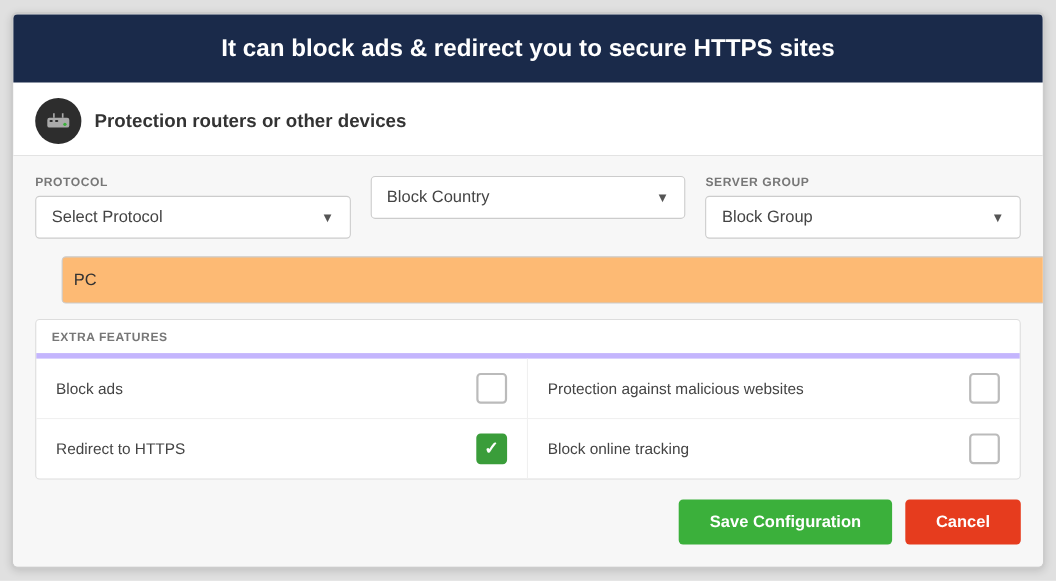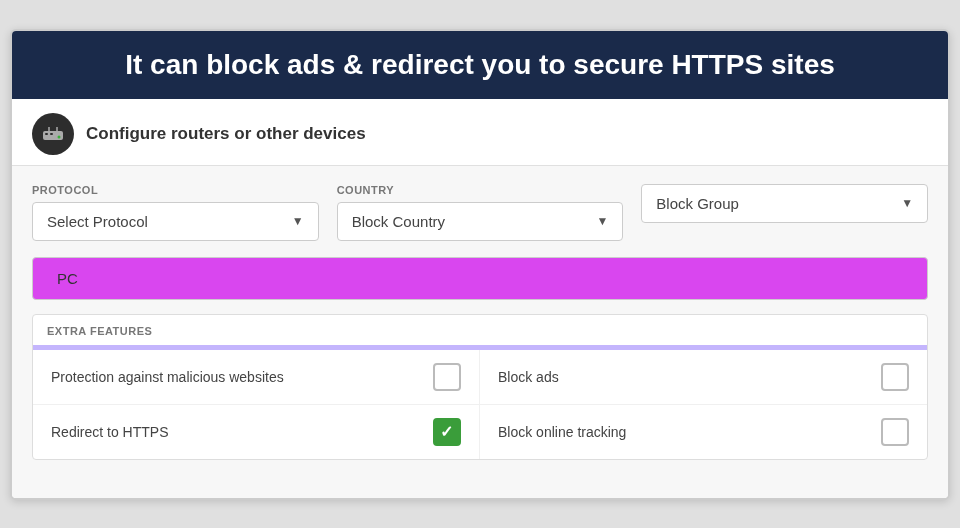--- a/index.html
+++ b/index.html
@@ -16,21 +16,21 @@
       background: #fff;
       border: 2px solid #ccc;
       border-radius: 6px;
       width: 940px;
       overflow: hidden;
       box-shadow: 0 2px 8px rgba(0,0,0,0.15);
     }
     .banner {
       background: #1a2a4a;
       color: #fff;
-      font-size: 28px;
+      font-size: 22px;
       font-weight: bold;
       padding: 18px 20px;
       text-align: center;
     }
     .header {
       display: flex;
       align-items: center;
       padding: 14px 20px 10px 20px;
       border-bottom: 1px solid #e0e0e0;
     }
@@ -93,25 +93,26 @@
       color: #555;
       font-size: 12px;
     }
     .device-name-group {
       margin-bottom: 14px;
     }
     .device-name-input {
       width: 100%;
       border: 1px solid #ccc;
       border-radius: 4px;
-      padding: 12px 24px;
+      padding: 12px 10px;
       font-size: 15px;
       color: #333;
-      background: #d946ef;
+      background: #fdba74;
       outline: none;
+      margin-left: 24px;
     }
     .extra-features-section {
       border: 1px solid #ddd;
       border-radius: 4px;
       background: #fff;
       padding: 0;
       margin-bottom: 18px;
     }
     .extra-features-title {
       font-size: 11px;
@@ -208,76 +209,80 @@
     <div class="header-icon">
       <svg viewBox="0 0 24 24" fill="none" xmlns="http://www.w3.org/2000/svg">
         <rect x="2" y="9" width="20" height="9" rx="2" fill="#aaa"></rect>
         <rect x="4" y="11" width="3" height="2" rx="1" fill="#2d2d2d"></rect>
         <rect x="9" y="11" width="3" height="2" rx="1" fill="#2d2d2d"></rect>
         <line x1="8" y1="9" x2="8" y2="5" stroke="#aaa" stroke-width="1.5"></line>
         <line x1="16" y1="9" x2="16" y2="5" stroke="#aaa" stroke-width="1.5"></line>
         <circle cx="18" cy="15" r="1.5" fill="#3bb03b"></circle>
       </svg>
     </div>
-    <span class="header-title">Configure routers or other devices</span>
+    <span class="header-title">Protection routers or other devices</span>
   </div>
 
   <div class="form-body">
 
     <div class="dropdowns-row">
 
       <div class="field-group">
         <span class="field-label">PROTOCOL</span>
         <div class="select-box">
           <span>Select Protocol</span>
           <span class="arrow">▼</span>
         </div>
       </div>
 
       <div class="field-group">
-        <span class="field-label">COUNTRY</span>
         <div class="select-box">
           <span>Block Country</span>
           <span class="arrow">▼</span>
         </div>
       </div>
 
       <div class="field-group">
+        <span class="field-label">SERVER GROUP</span>
         <div class="select-box">
           <span>Block Group</span>
           <span class="arrow">▼</span>
         </div>
       </div>
     </div>
 
     <div class="device-name-group">
       <input class="device-name-input" type="text" value="PC" style="">
     </div>
 
     <div class="extra-features-section">
       <div class="extra-features-title">EXTRA FEATURES</div>
       <div class="features-grid">
 
         <div class="feature-row">
+          <span class="feature-label">Block ads</span>
+          <div class="checkbox-unchecked"></div>
+        </div>
+
+        <div class="feature-row">
           <span class="feature-label">Protection against malicious websites</span>
           <div class="checkbox-unchecked"></div>
         </div>
 
         <div class="feature-row">
-          <span class="feature-label">Block ads</span>
-          <div class="checkbox-unchecked"></div>
-        </div>
-
-        <div class="feature-row">
           <span class="feature-label">Redirect to HTTPS</span>
           <div class="checkbox-checked">✓</div>
         </div>
 
         <div class="feature-row">
           <span class="feature-label">Block online tracking</span>
           <div class="checkbox-unchecked"></div>
         </div>
       </div>
     </div>
 
+    <div class="actions-row">
+      <button class="btn-save">Save Configuration</button>
+      <button class="btn-cancel">Cancel</button>
+    </div>
 
   </div>
 </div>
 
 </body></html>

